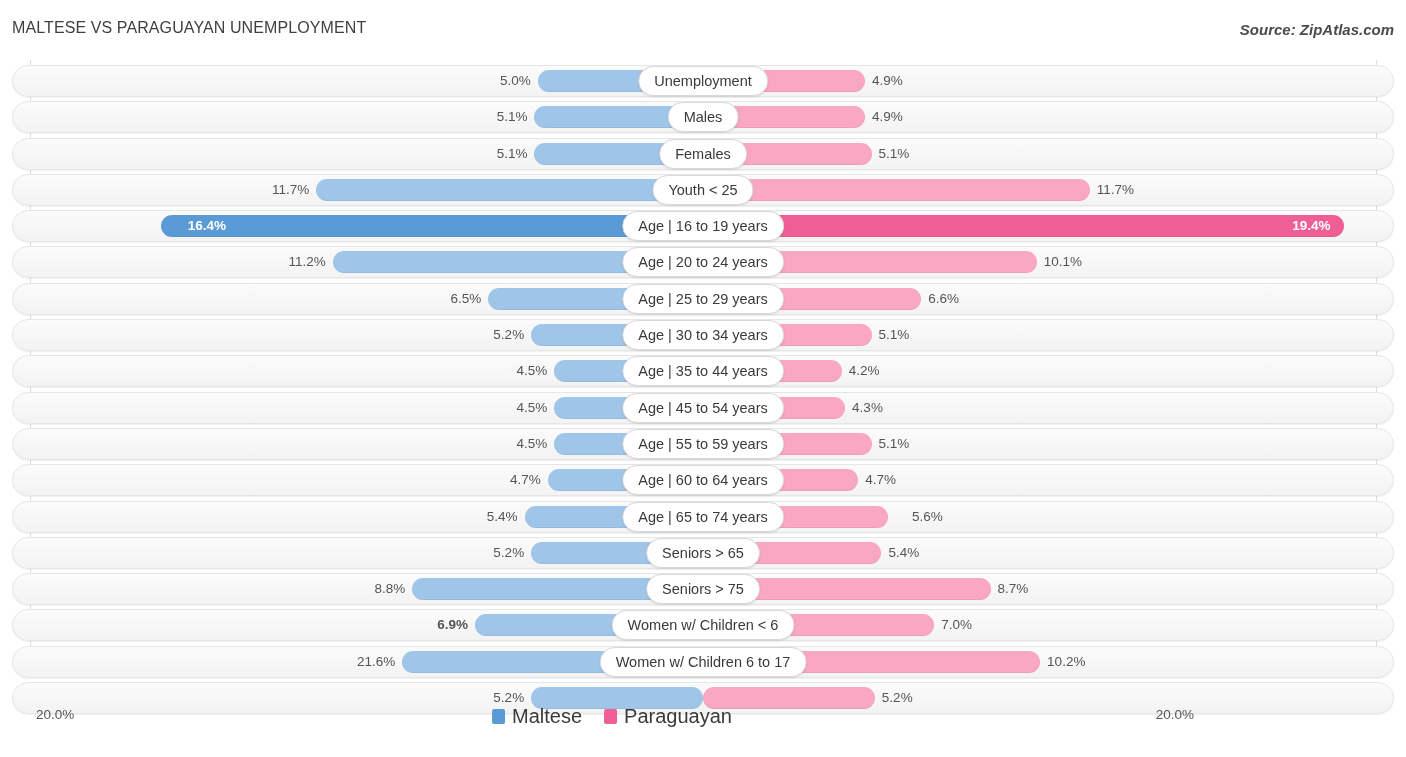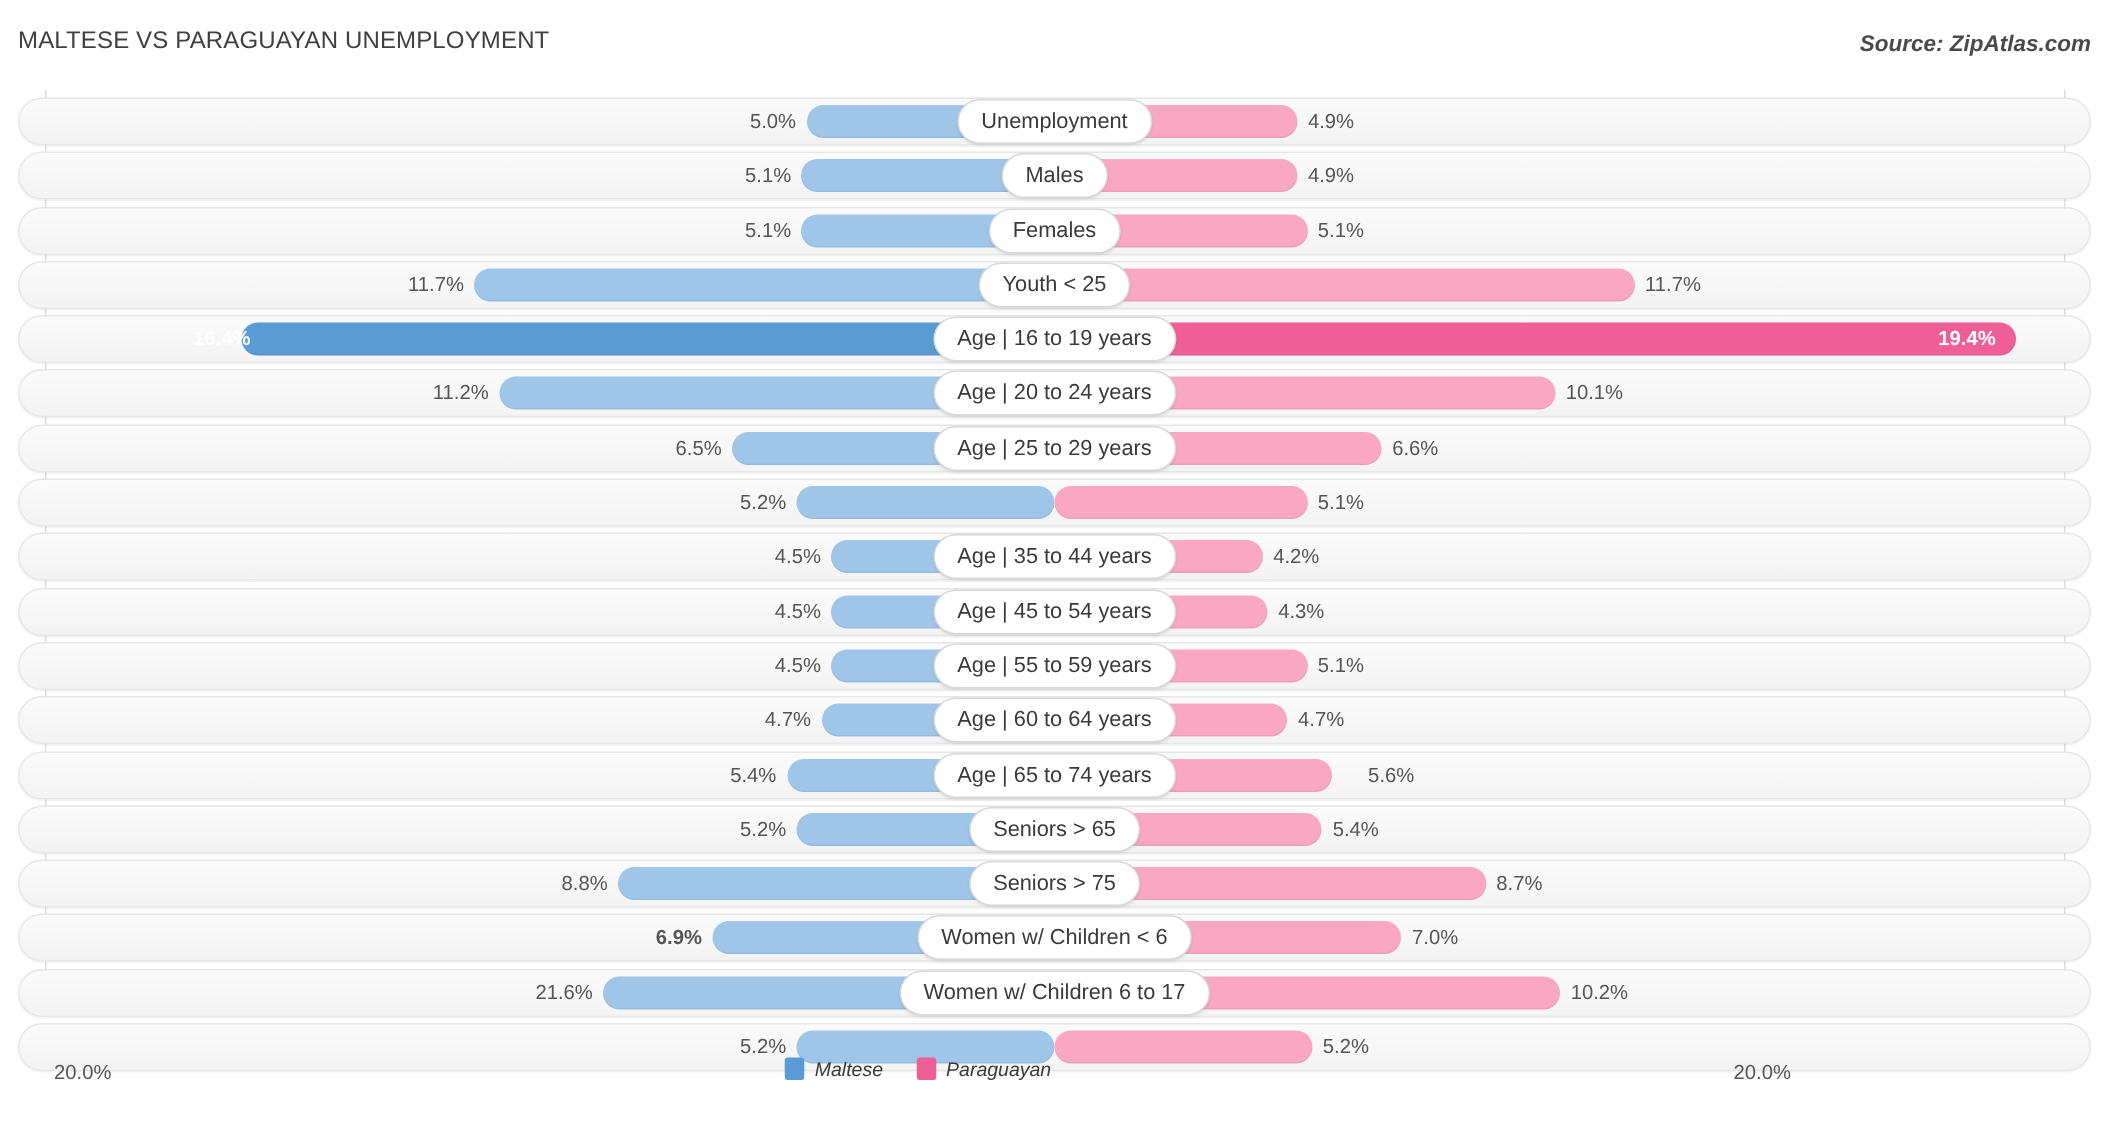--- a/index.html
+++ b/index.html
@@ -176,23 +176,22 @@
     align-items: center;
     gap: 7px;
   }
   .swatch {
     width: 13px;
     height: 15px;
     border-radius: 2px;
     display: inline-block;
   }
   .legend-label {
-    font-size: 13px;
+    font-size: 20px;
     color: #3a3a3a;
-    font-style: italic;
   }
 </style>
 </head>
 <body>
 
 <div class="header">
   <div class="chart-title">MALTESE VS PARAGUAYAN UNEMPLOYMENT</div>
   <div class="source">Source: ZipAtlas.com</div>
 </div>
 
@@ -229,21 +228,21 @@
         <div class="bar left" style="width: 386.685px;"></div>
         <div class="bar right" style="width: 386.685px;"></div>
         <div class="val left" style="right: 1084.68px;">11.7%</div>
         <div class="val right" style="left: 1084.68px;">11.7%</div>
         <div class="pill">Youth &lt; 25</div>
       </div>
       <div class="row hl">
         <div class="track"></div>
         <div class="bar left" style="width: 542.02px;"></div>
         <div class="bar right" style="width: 641.17px;"></div>
-        <div class="val left inside" style="right: 1227px;">16.4%</div>
+        <div class="val left inside" style="right: 1168px;">16.4%</div>
         <div class="val right inside" style="left: 1280.17px;">19.4%</div>
         <div class="pill">Age | 16 to 19 years</div>
       </div>
       <div class="row">
         <div class="track"></div>
         <div class="bar left" style="width: 370.16px;"></div>
         <div class="bar right" style="width: 333.805px;"></div>
         <div class="val left" style="right: 1068.16px;">11.2%</div>
         <div class="val right" style="left: 1031.81px;">10.1%</div>
         <div class="pill">Age | 20 to 24 years</div>
@@ -255,20 +254,21 @@
         <div class="val left" style="right: 912.825px;">6.5%</div>
         <div class="val right" style="left: 916.13px;">6.6%</div>
         <div class="pill">Age | 25 to 29 years</div>
       </div>
       <div class="row">
         <div class="track"></div>
         <div class="bar left" style="width: 171.86px;"></div>
         <div class="bar right" style="width: 168.555px;"></div>
         <div class="val left" style="right: 869.86px;">5.2%</div>
         <div class="val right" style="left: 866.555px;">5.1%</div>
+        <div class="pill">Age | 30 to 34 years</div>
       </div>
       <div class="row">
         <div class="track"></div>
         <div class="bar left" style="width: 148.725px;"></div>
         <div class="bar right" style="width: 138.81px;"></div>
         <div class="val left" style="right: 846.725px;">4.5%</div>
         <div class="val right" style="left: 836.81px;">4.2%</div>
         <div class="pill">Age | 35 to 44 years</div>
       </div>
       <div class="row">

